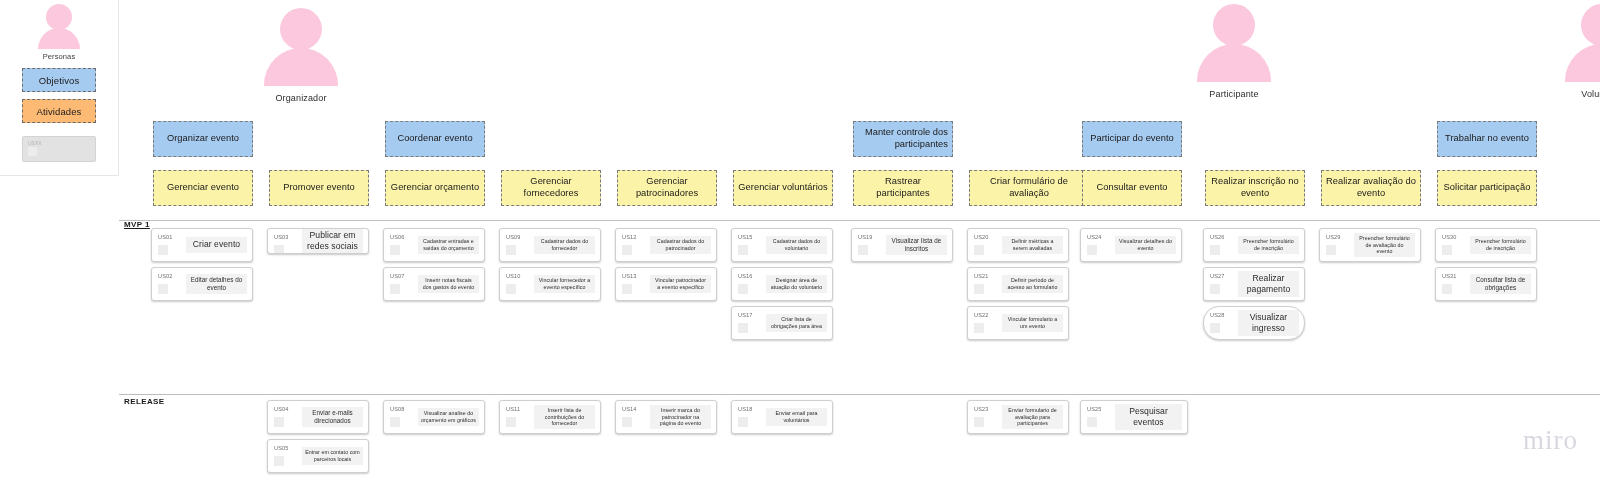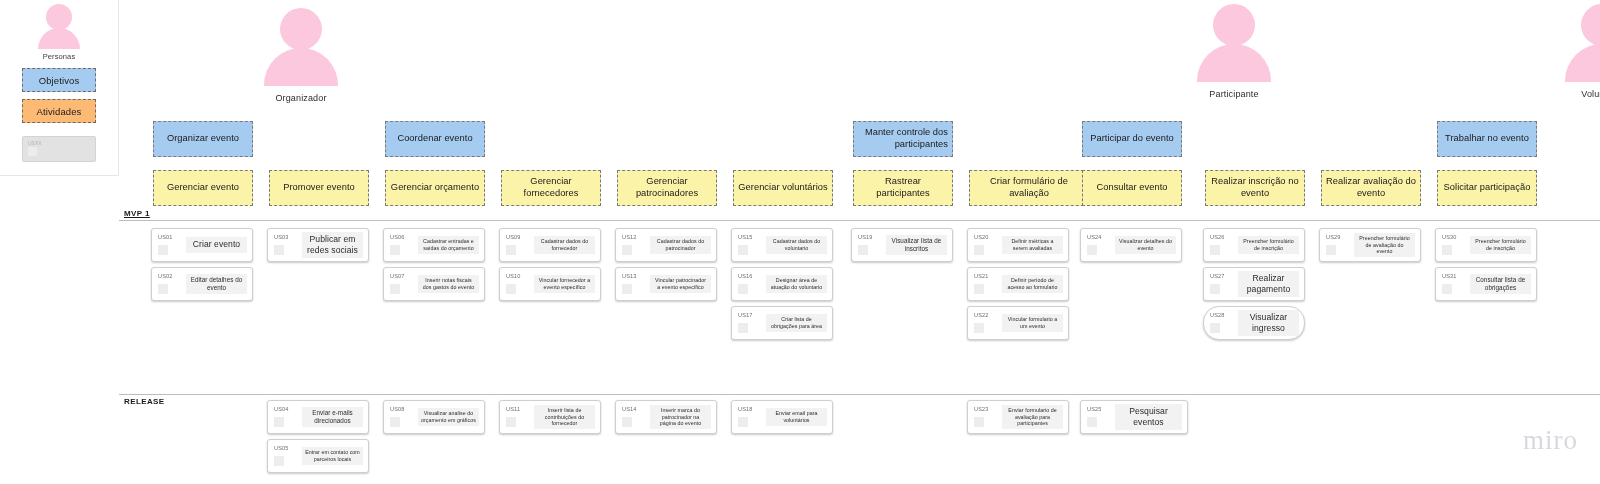--- a/index.html
+++ b/index.html
@@ -171,40 +171,40 @@
         <div class="sticky activity" style="left: 614px; top: 170px; width: 100px;">Gerenciar voluntários</div>
         <div class="sticky activity" style="left: 734px; top: 170px; width: 100px;">Rastrear participantes</div>
         <div class="sticky activity" style="left: 850px; top: 170px; width: 120px;">Criar formulário de avaliação</div>
         <div class="sticky activity" style="left: 963px; top: 170px; width: 100px;">Consultar evento</div>
         <div class="sticky activity" style="left: 1086px; top: 170px; width: 100px;">Realizar inscrição no evento</div>
         <div class="sticky activity" style="left: 1202px; top: 170px; width: 100px;">Realizar avaliação do evento</div>
         <div class="sticky activity" style="left: 1318px; top: 170px; width: 100px;">Solicitar participação</div>
       </div>
     <div id="lanes-layer">
         <div class="lane-line" style="top: 220px; width: 1481px;"></div>
-        <div class="lane-label" style="left: 5px; top: 209px; text-decoration: underline;">MVP 1</div>
+        <div class="lane-label" style="left: 5px; top: 220px; text-decoration: underline;">MVP 1</div>
         <div class="lane-line" style="top: 394px; width: 1481px;"></div>
         <div class="lane-label" style="left: 5px; top: 397px;">RELEASE</div>
       </div>
     <div id="stories-layer">
         <div class="story" style="left: 32px; top: 228px; width: 102px; height: 34px;">
           <div class="story-left">
             <div class="story-id">US01</div>
             <div class="story-sq"></div>
           </div>
           <div class="story-body sz-l">Criar evento</div>
         </div>
         <div class="story" style="left: 32px; top: 267px; width: 102px; height: 34px;">
           <div class="story-left">
             <div class="story-id">US02</div>
             <div class="story-sq"></div>
           </div>
           <div class="story-body sz-m">Editar detalhes do evento</div>
         </div>
-        <div class="story" style="left: 148px; top: 228px; width: 102px; height: 34px;">
+        <div class="story" style="left: 148px; top: 228px; width: 102px; height: 26px;">
           <div class="story-left">
             <div class="story-id">US03</div>
             <div class="story-sq"></div>
           </div>
           <div class="story-body sz-l">Publicar em redes sociais</div>
         </div>
         <div class="story" style="left: 148px; top: 400px; width: 102px; height: 34px;">
           <div class="story-left">
             <div class="story-id">US04</div>
             <div class="story-sq"></div>

